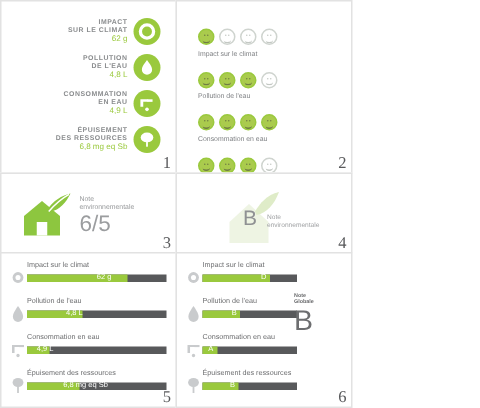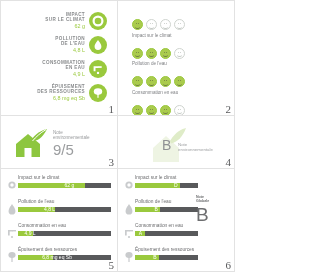--- a/index.html
+++ b/index.html
@@ -262,21 +262,21 @@
       <svg width="36" height="32" viewBox="0 0 36 32">
         <path d="M3 16 L15 6 L27 16 L27 29 L3 29 Z" fill="#8dc63f"></path>
         <rect x="11.5" y="20" width="7" height="9" fill="#ffffff"></rect>
         <path d="M19 11 C25 3 31 2 34 1 C31 7 27 12 20.5 13.2 Z" fill="#8dc63f"></path>
         <path d="M19.5 13 C23 9 27 5 33 1.6" stroke="#ffffff" stroke-width="1" fill="none"></path>
       </svg>
     </div>
     <div class="p3txt">
       <div class="p3lbl">Note</div>
       <div class="p3lbl">environnementale</div>
-      <div class="p3score">9/5</div>
+      <div class="p3score">6/5</div>
     </div>
     <div class="pnum">3</div>
   </div>
 
   <div class="panel" id="p4">
     <div class="houseWrap" style="left:30px;top:10px;">
       <svg width="42" height="40" viewBox="0 0 42 40">
         <path d="M5 22 L18 10 L31 22 L31 36 L5 36 Z" fill="#eef4e3"></path>
         <path d="M22 15 C28 5 34 3 38 2 C35 10 30 16 23 17.4 Z" fill="#dfecc8"></path>
       </svg>

